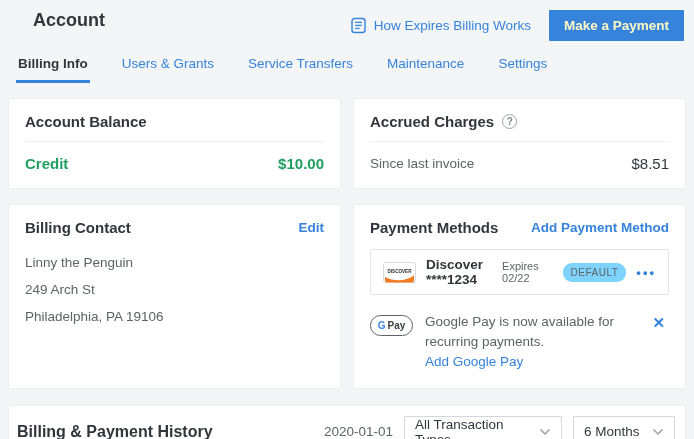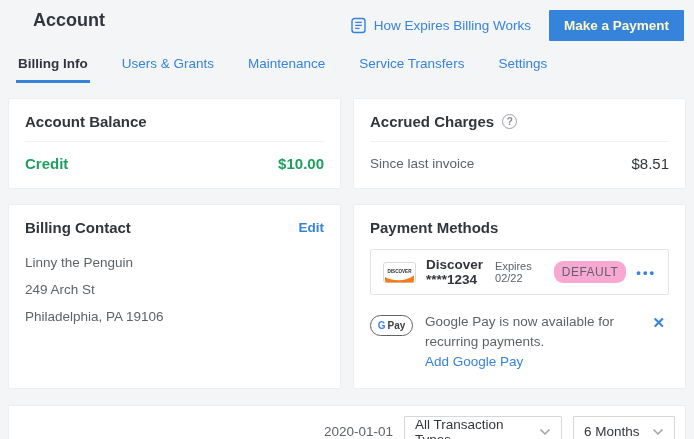--- a/index.html
+++ b/index.html
@@ -68,21 +68,21 @@
 
   
   .method-row {
     display: flex; align-items: center; gap: 10px;
     border: 1px solid #e3e5e8; border-radius: 2px;
     padding: 7px 12px; margin-top: 13px;
   }
   .card-brand-label { font-weight: bold; font-size: 13.5px; color: #32363c; }
   .card-expiry { color: #5e6368; font-size: 11px; margin-left: 2px; }
   .default-badge {
-    background: #f9a8d4; color: #5e6368; font-size: 12px; letter-spacing: .5px;
+    background: #7dd3fc; color: #5e6368; font-size: 10px; letter-spacing: .5px;
     padding: 4px 8px; border-radius: 9px; margin-left: 12px;
   }
   .dots-menu {
     margin-left: auto; color: #3683dc; font-weight: bold; font-size: 13px;
     letter-spacing: 2px; cursor: pointer; line-height: 1;
   }
   .gpay-row { display: flex; align-items: flex-start; gap: 12px; margin-top: 17px; }
   .gpay-pill {
     display: inline-flex; align-items: center; justify-content: center; gap: 2px;
     border: 1.2px solid #5f6368; border-radius: 11px;
@@ -134,22 +134,22 @@
         </span>
         <span>How Expires Billing Works</span>
       </div>
       <button class="make-payment-btn">Make a Payment</button>
     </div>
   </div>
 
   <div class="tabs">
     <div class="tab active">Billing Info</div>
     <div class="tab">Users &amp; Grants</div>
+    <div class="tab">Service Transfers</div>
     <div class="tab">Maintenance</div>
-    <div class="tab">Service Transfers</div>
     <div class="tab">Settings</div>
   </div>
 
   <div class="cards-row">
     <div class="card">
       <div class="card-head">
         <div class="card-title">Account Balance</div>
       </div>
       <hr class="card-divider">
       <div class="between">
@@ -184,20 +184,21 @@
           <div>Philadelphia, PA 19106</div>
         </div>
         <div class="contact-col">
         </div>
       </div>
     </div>
 
     <div class="card contact-card">
       <div class="between">
         <div class="card-title">Payment Methods</div>
+        <a class="link-blue link-bold">Add Payment Method</a>
       </div>
 
       <div class="method-row">
         <span>
           <svg width="33" height="21" viewBox="0 0 33 21">
             <rect x="0.5" y="0.5" width="32" height="20" rx="2.5" fill="#ffffff" stroke="#d9dbdd"></rect>
             <path d="M2 15 C 11 19.5, 23 19.5, 31 13.5 L31 18 Q31 20.5 28.5 20.5 L4.5 20.5 Q2 20.5 2 18 Z" fill="#f47b20"></path>
             <text x="16.5" y="11" text-anchor="middle" font-family="Liberation Sans, sans-serif" font-size="4.6" font-weight="bold" fill="#2b2b2b">DISCOVER</text>
           </svg>
         </span>
@@ -216,20 +217,21 @@
           <div class="muted">Google Pay is now available for recurring payments.</div>
           <a class="link-blue">Add Google Pay</a>
         </div>
         <span class="gpay-close">✕</span>
       </div>
     </div>
   </div>
 
   <div class="history-card">
     <div class="history-head">
+      <div class="history-title">Billing &amp; Payment History</div>
       <div class="history-controls">
         <span class="start-date">2020-01-01</span>
         <div class="select-box select-transaction">
           <span>All Transaction Types</span>
           <span class="chevron">
             <svg width="12" height="8" viewBox="0 0 12 8">
                 <path d="M1.5 1.5 L6 6 L10.5 1.5" stroke="#9da1a6" stroke-width="1.5" fill="none"></path>
               </svg>
           </span>
         </div>

